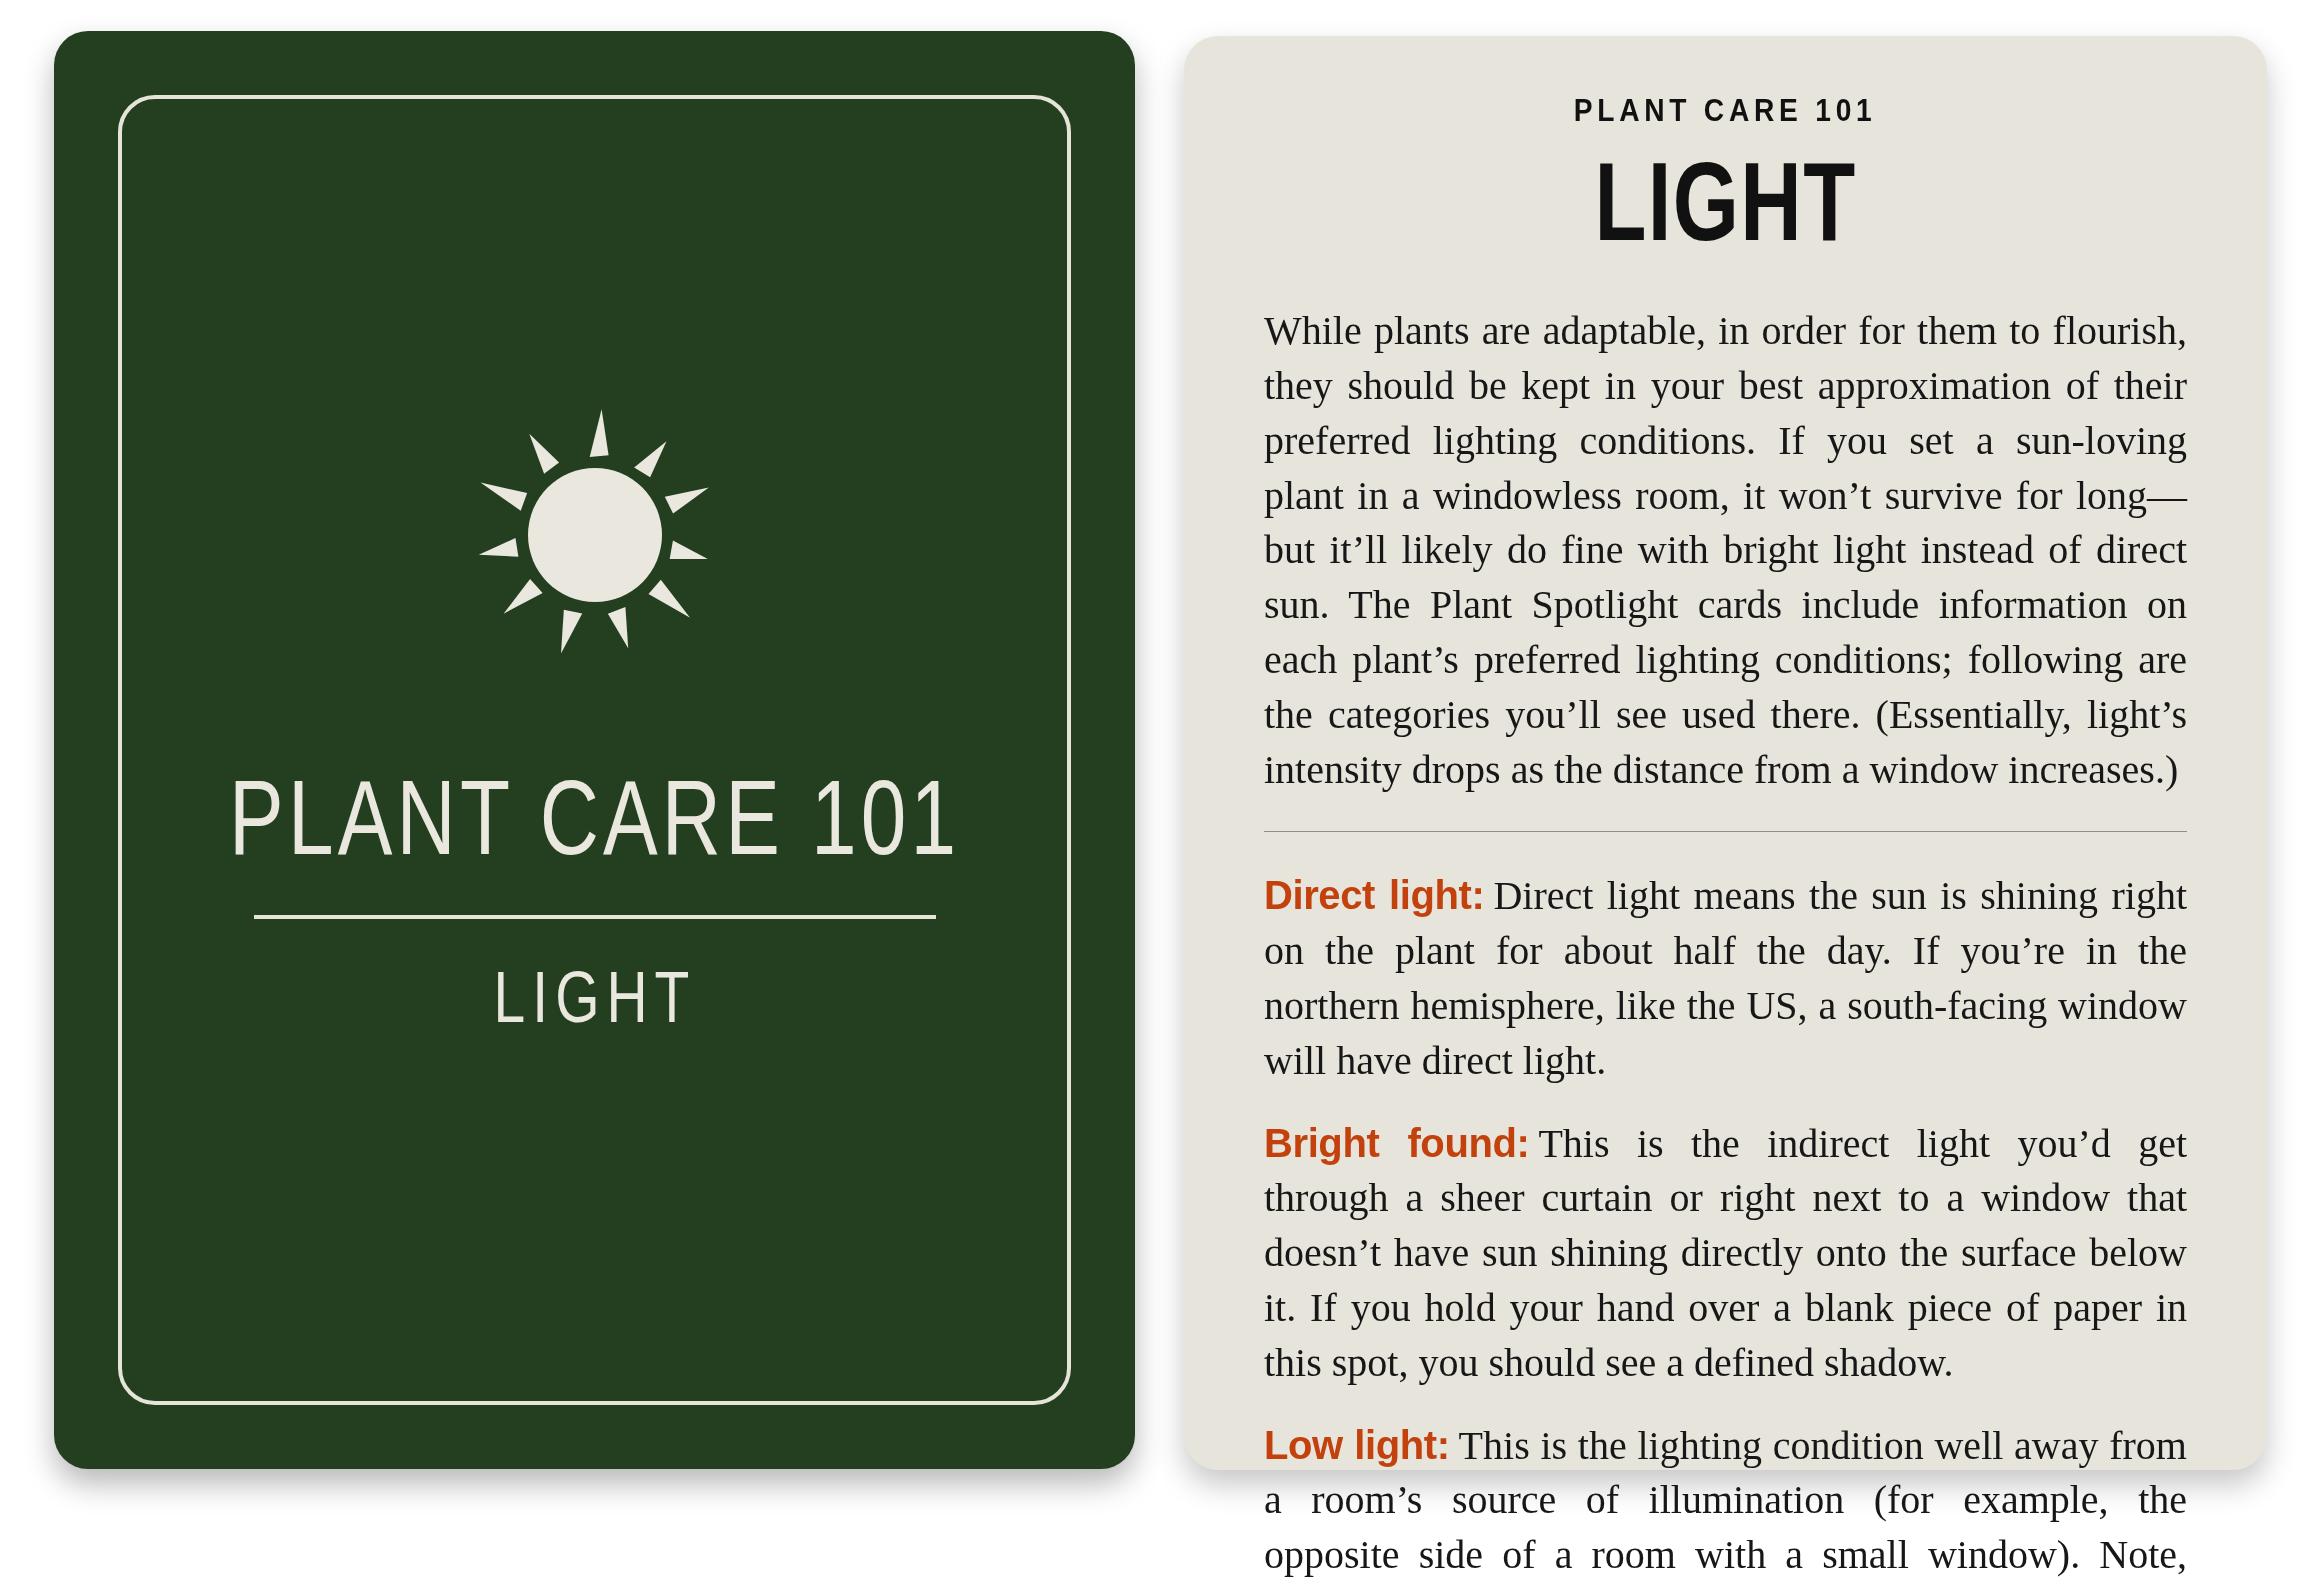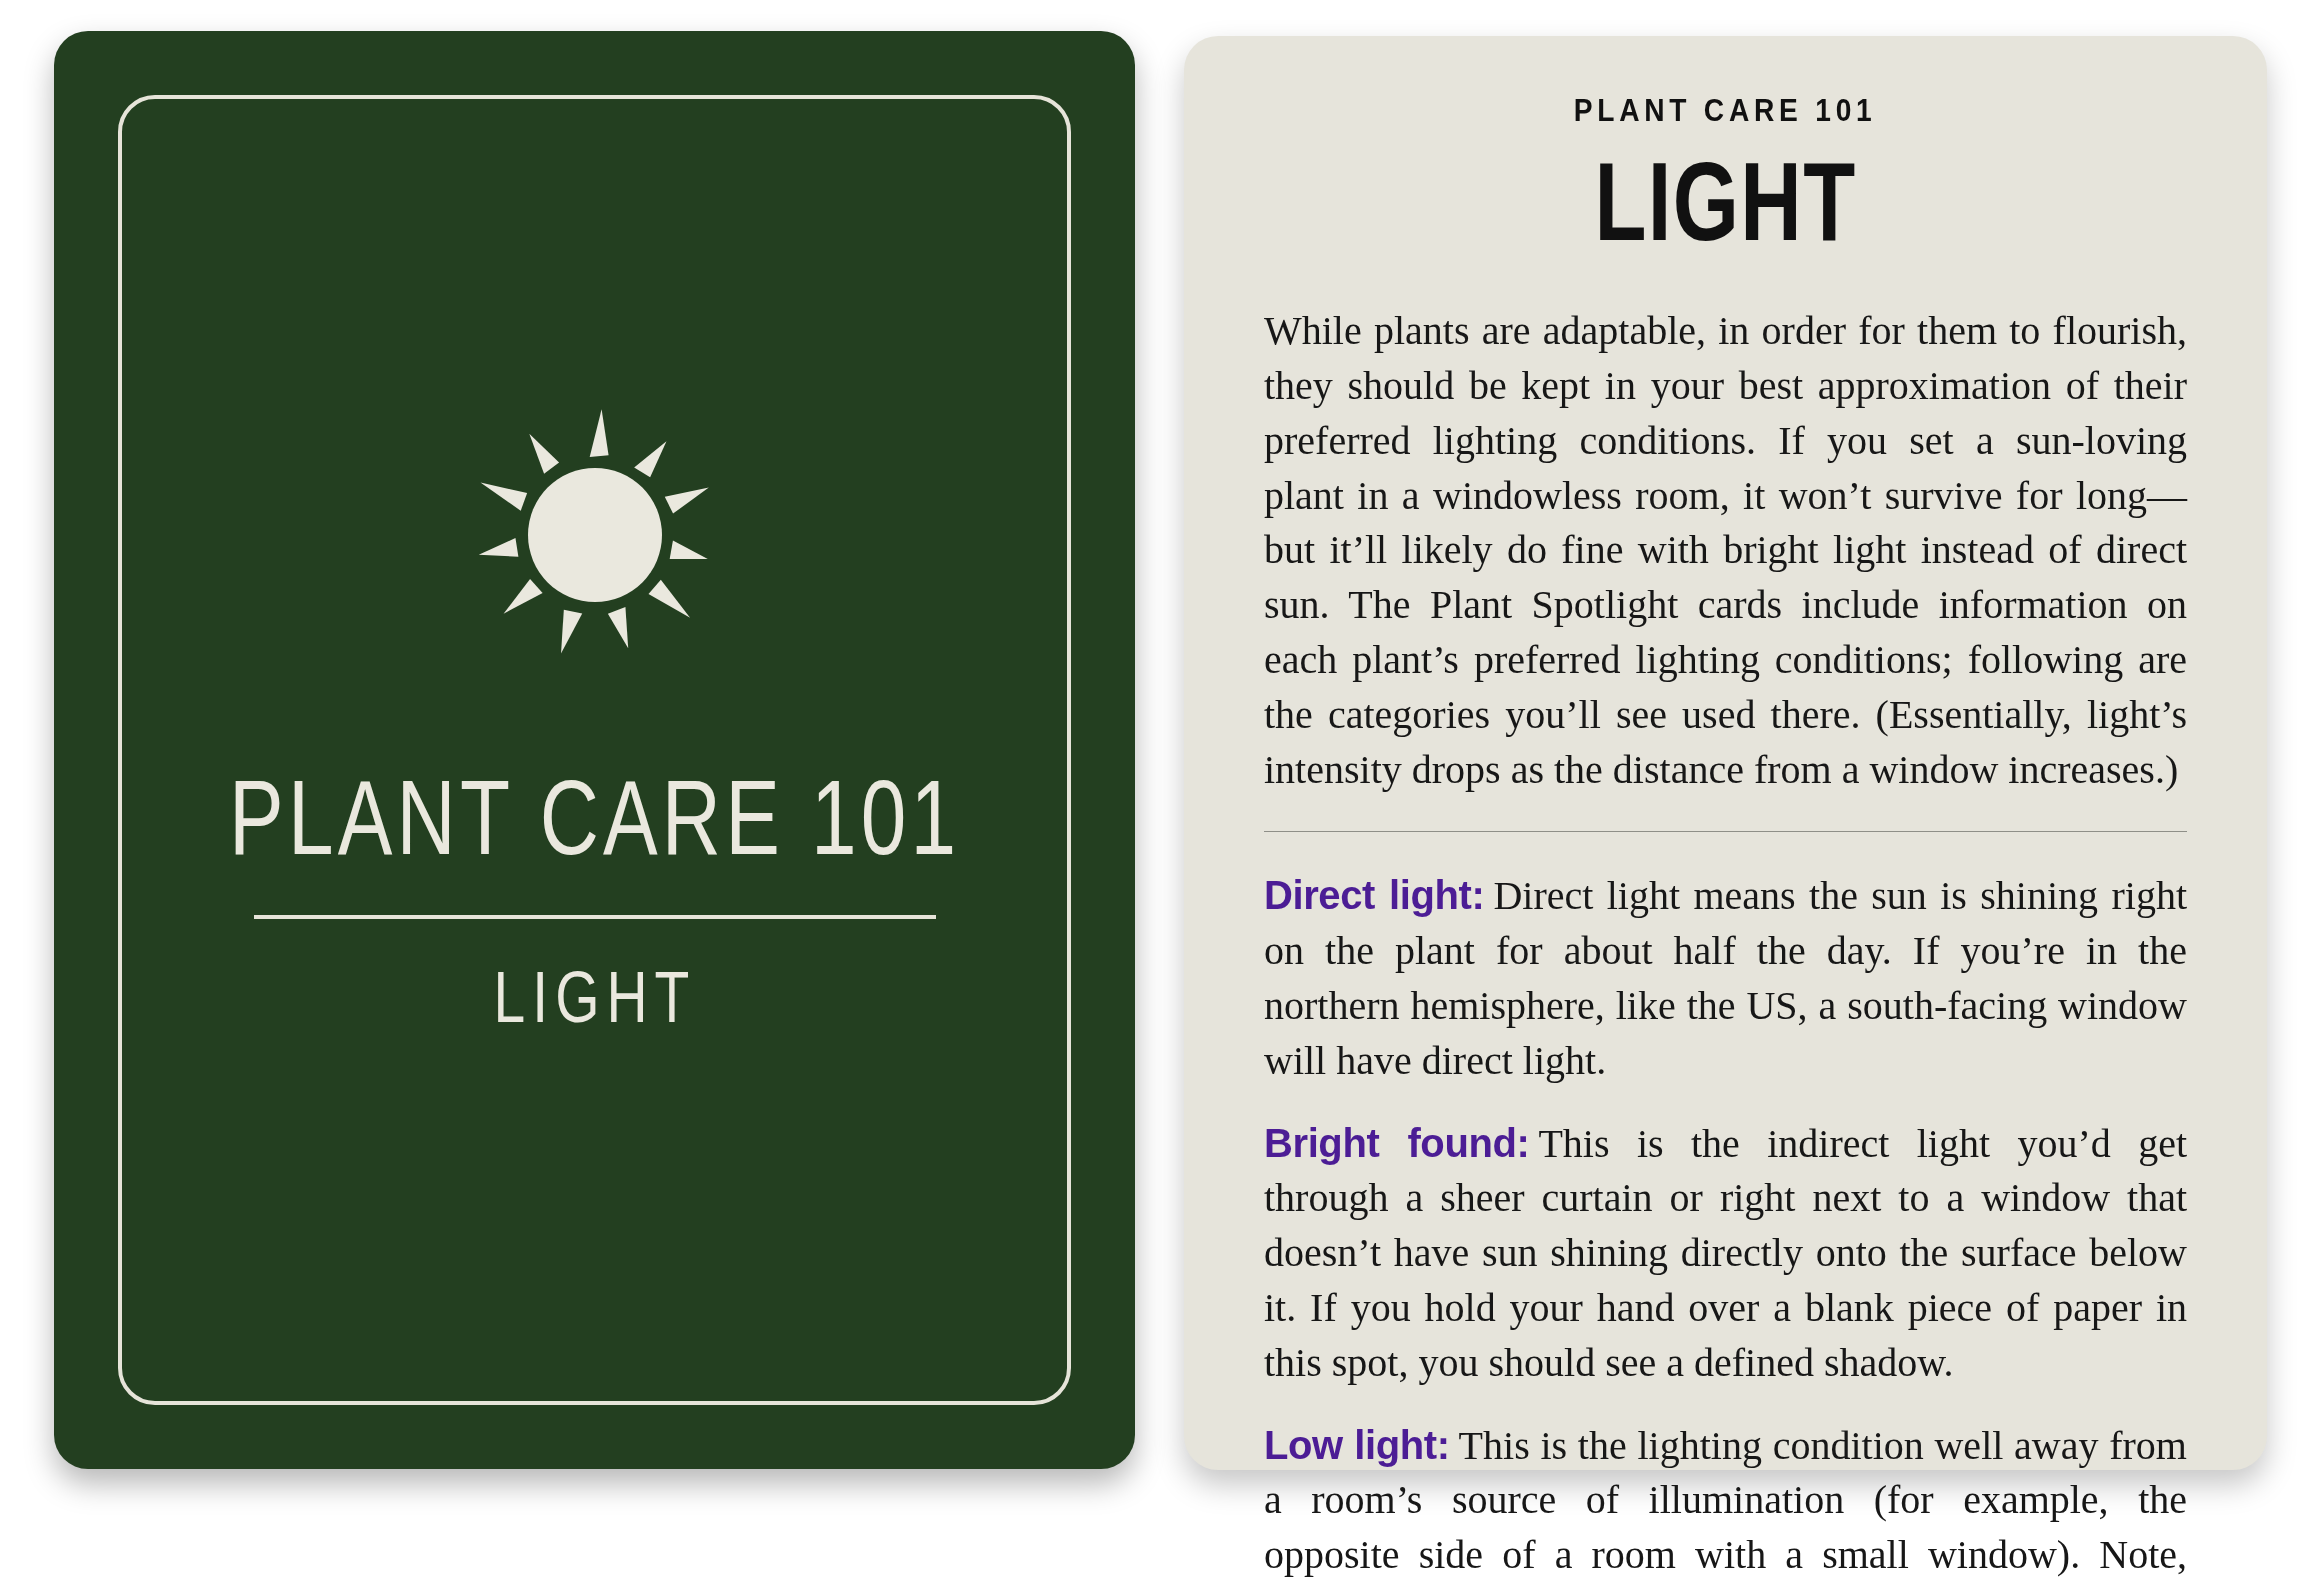--- a/index.html
+++ b/index.html
@@ -60,21 +60,21 @@
     font-family:"Liberation Serif", serif;
     font-size:40px; line-height:1.37; text-align:justify; color:#171717;
   }
   .front-divider {
     width:100%; height:0; border-top:1.8px solid #8f8f88; margin:34px 0 36px 0;
   }
   .sec { margin-bottom:27px; }
   .sec:last-child { margin-bottom:0; }
   .term {
     font-family:"Liberation Sans", sans-serif; font-weight:bold;
-    letter-spacing:-0.4px; margin-right:9px; color:#4c1d95;
+    letter-spacing:-0.4px; margin-right:9px; color:#c2410c;
   }
 
   
   .pill {
     margin-top:31px; height:68px; border-radius:34px; background:#EBECEE;
     display:flex; align-items:center; justify-content:center;
     font-size:30px; letter-spacing:0.9px; color:#1b2026; cursor:pointer;
   }
   .pill-left  { width:1081px; }
   .pill-right { width:1081px; }

